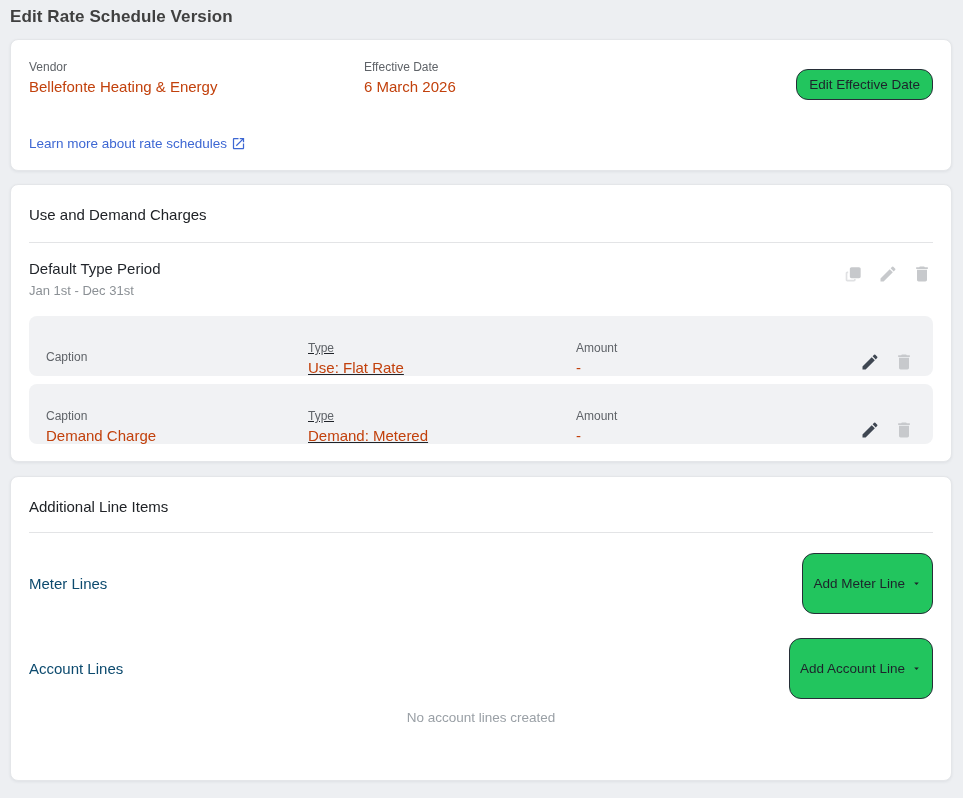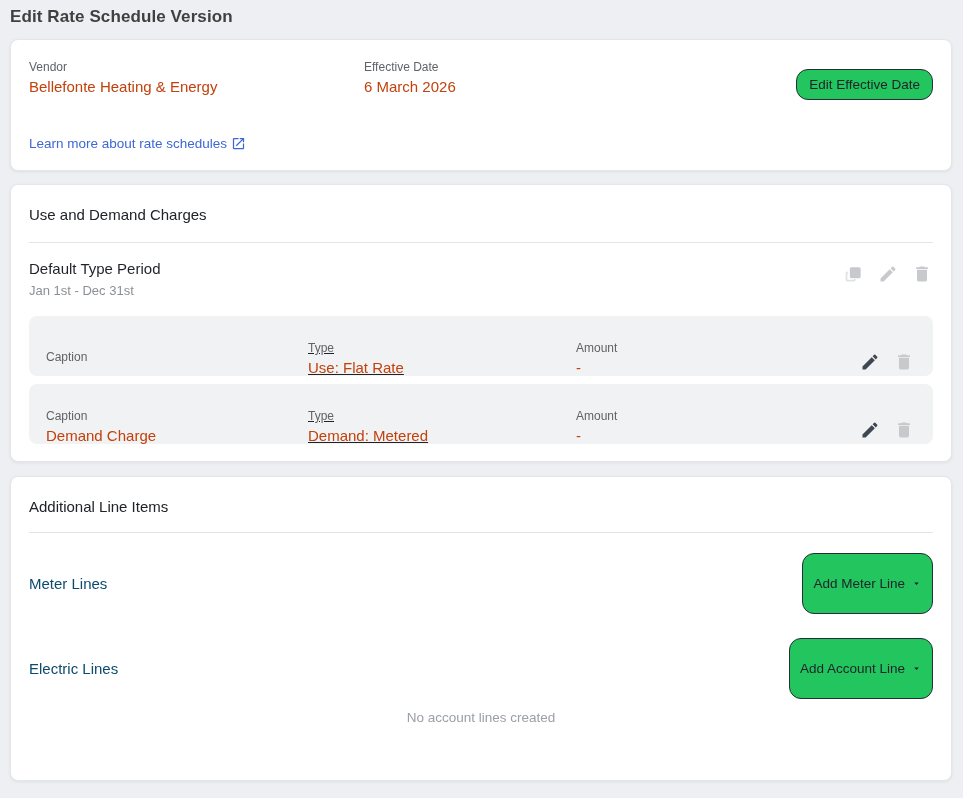--- a/index.html
+++ b/index.html
@@ -213,21 +213,21 @@
       <span>Add Meter Line</span>
       <span>
         <svg width="11" height="11" viewBox="0 0 24 24">
             <path d="M7 10l5 5 5-5z"></path>
           </svg>
       </span>
     </button>
   </div>
 
   <div class="line-row account">
-    <div class="line-h">Electric Lines</div>
+    <div class="line-h">Account Lines</div>
     <button class="btn add-btn">
       <span>Add Account Line</span>
       <span>
         <svg width="11" height="11" viewBox="0 0 24 24">
             <path d="M7 10l5 5 5-5z"></path>
           </svg>
       </span>
     </button>
   </div>
   <div class="empty-text">No account lines created</div>

